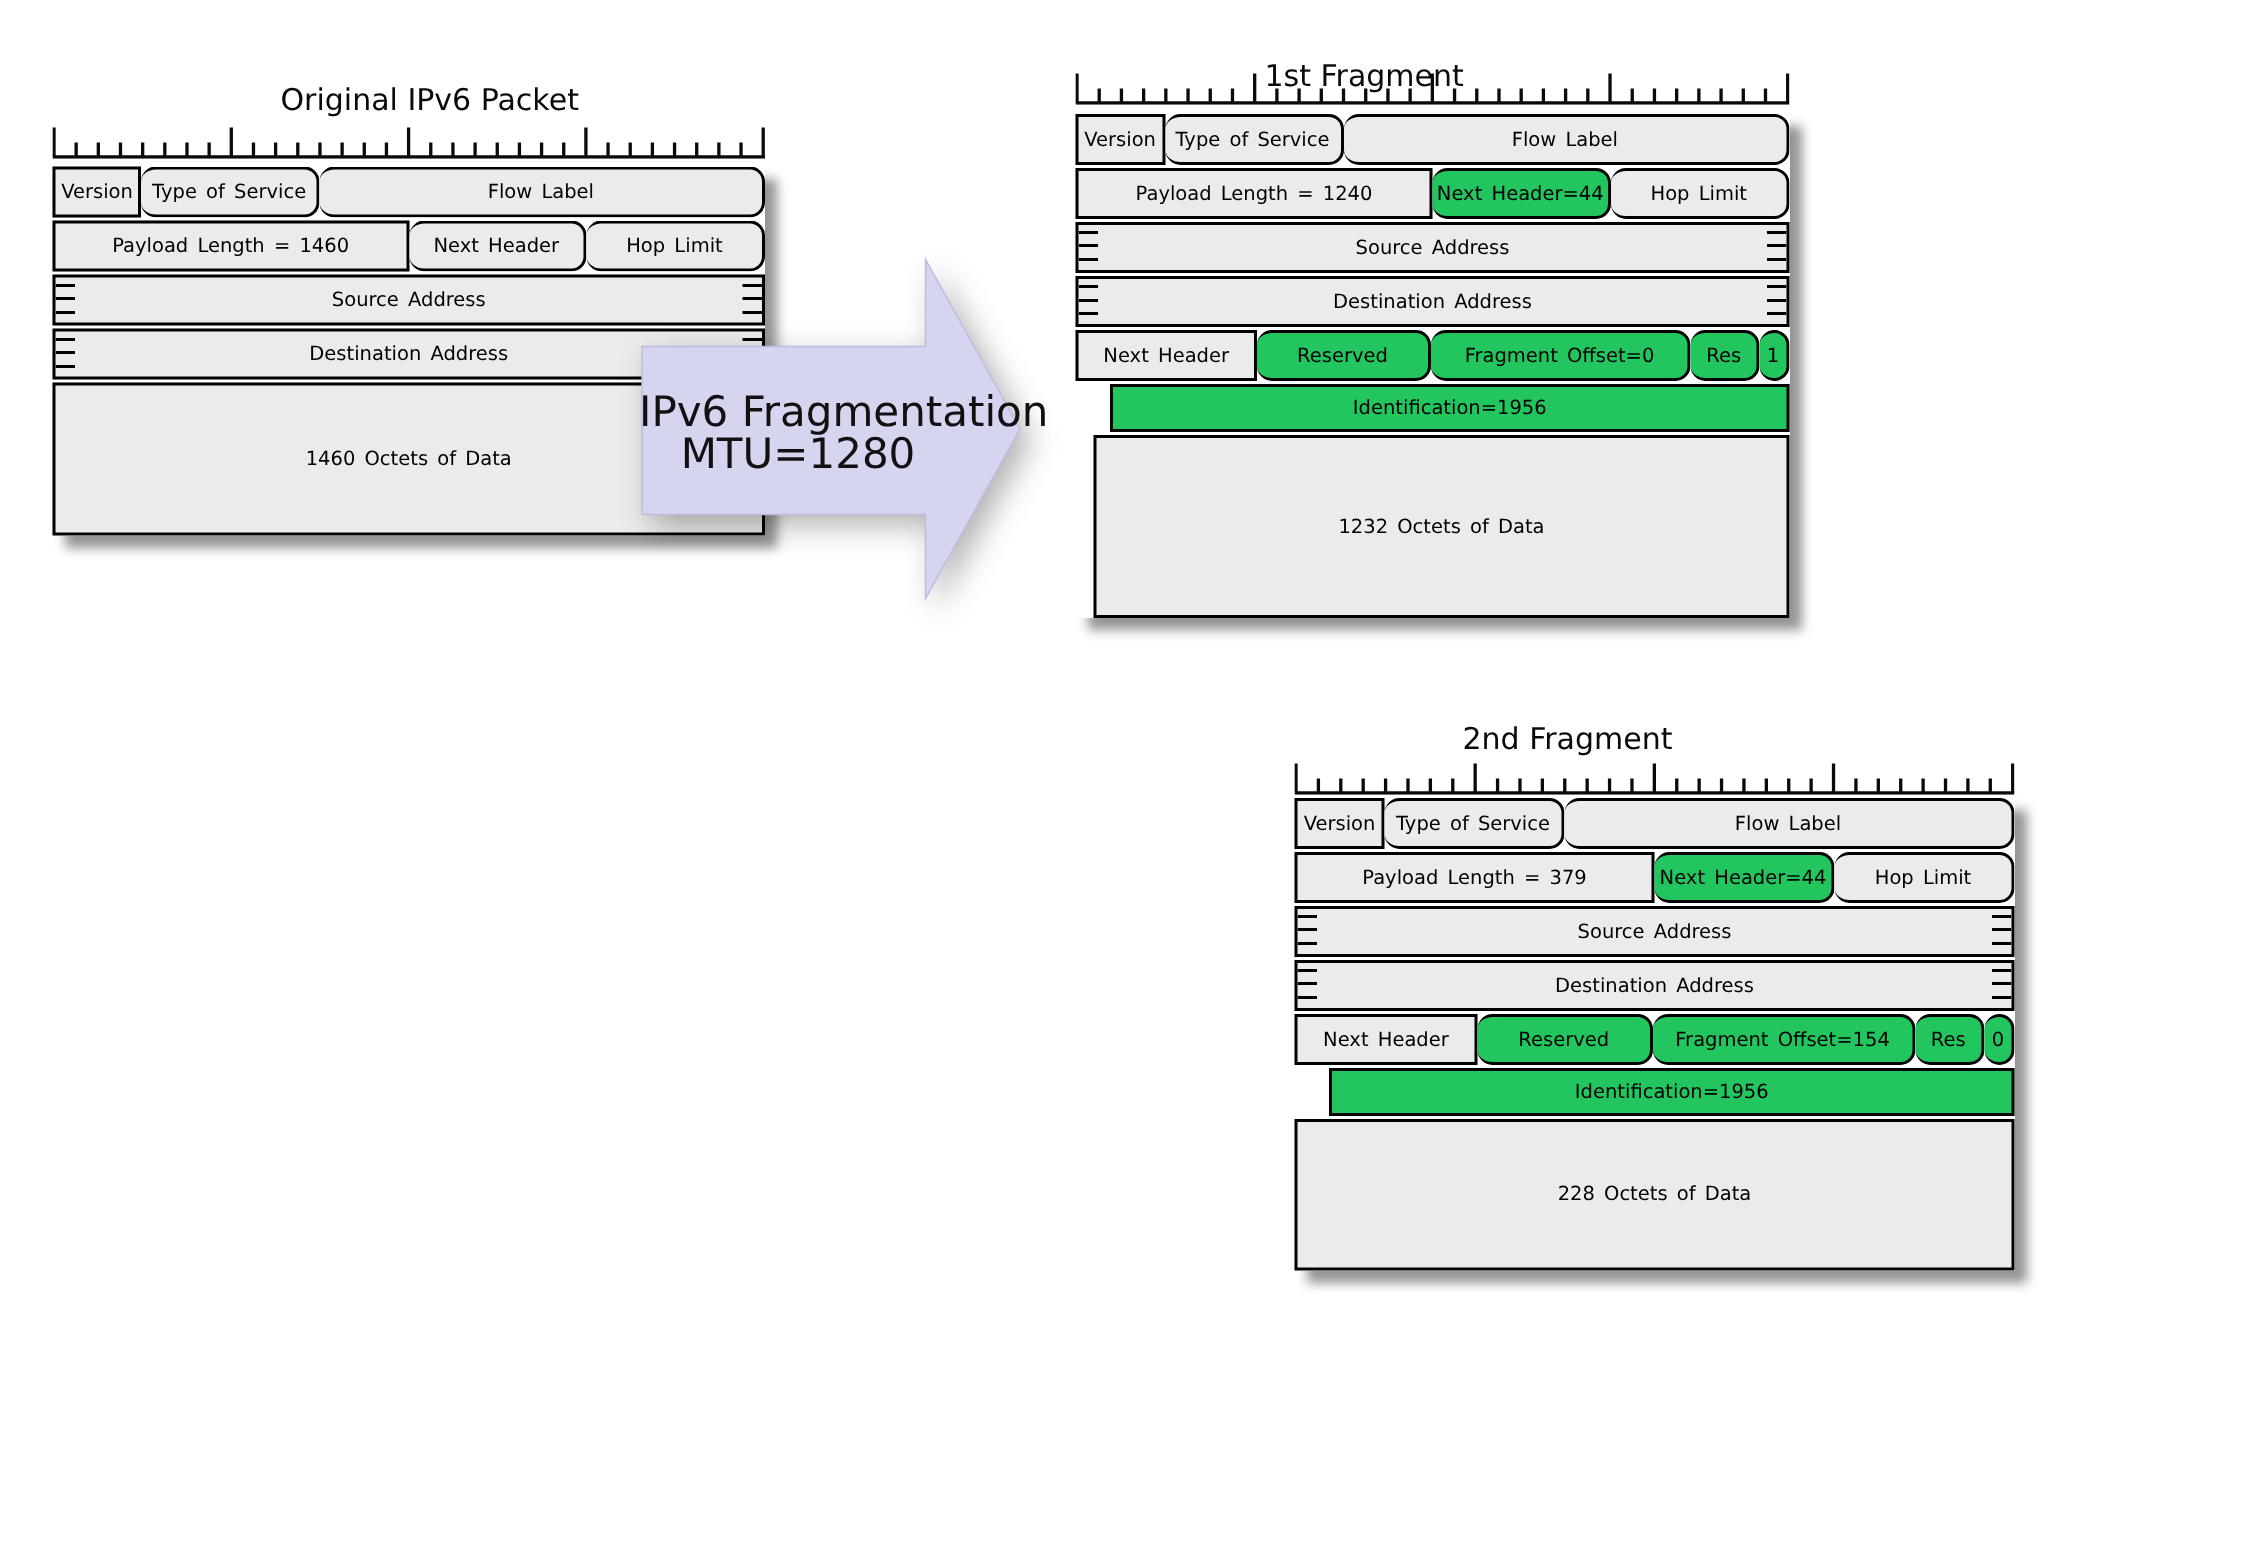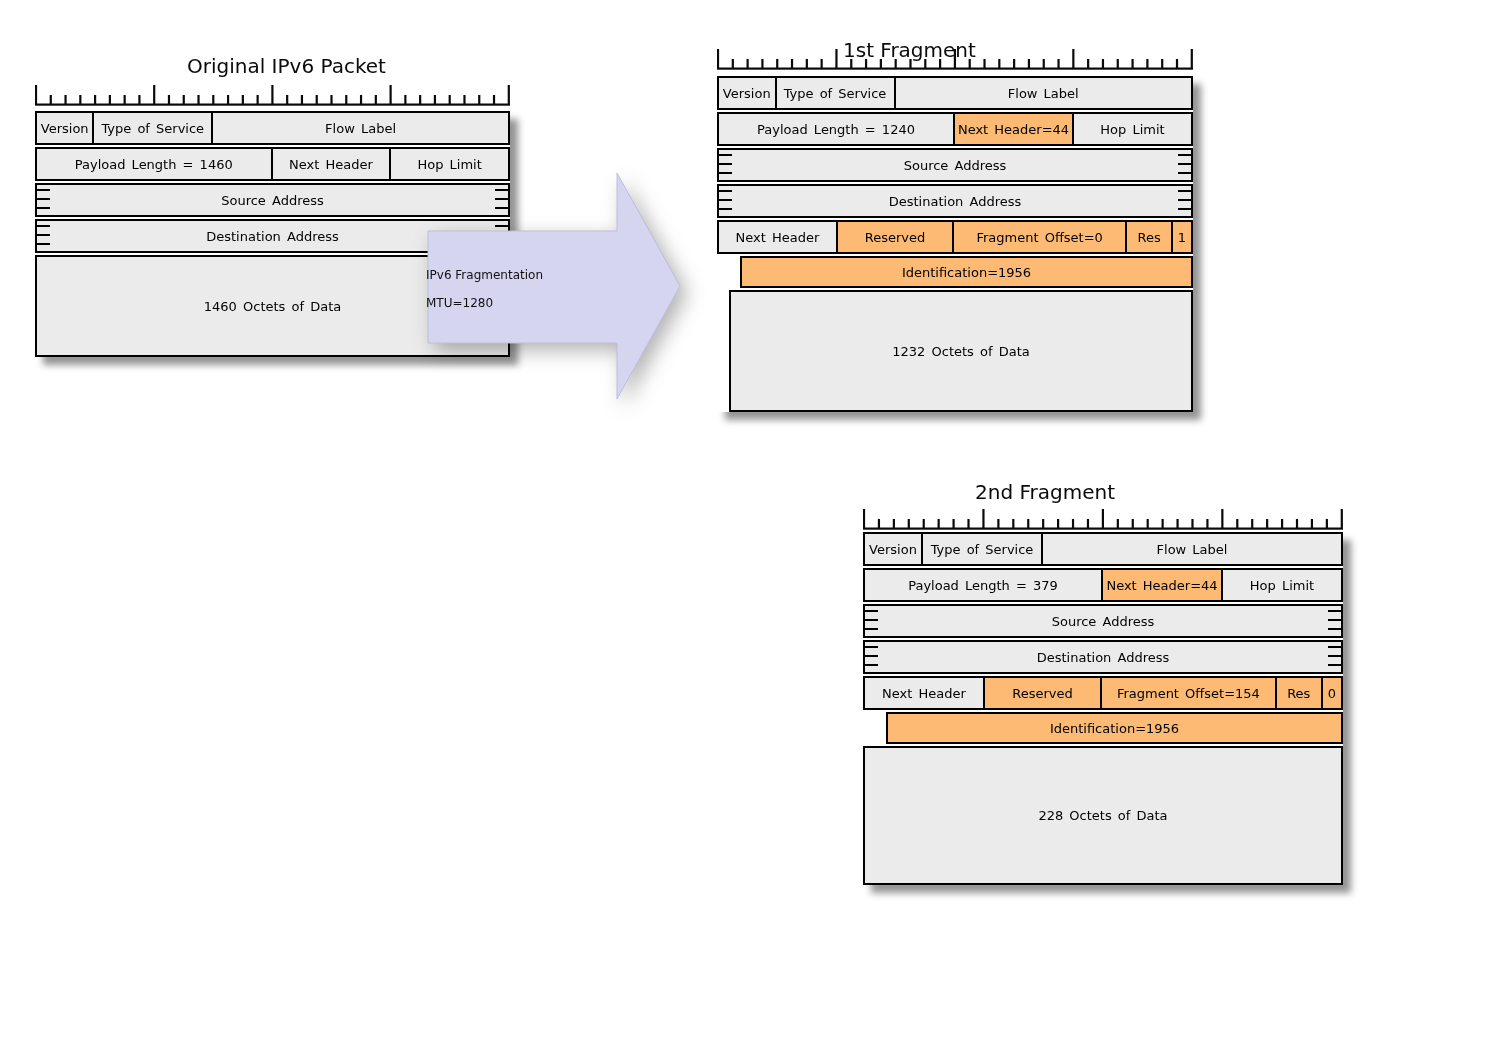--- a/index.html
+++ b/index.html
@@ -11,43 +11,43 @@
     position:absolute;font-size:20px;line-height:24px;white-space:nowrap;color:#0a0a0a;
   }
   .ruler{position:absolute;}
   .rows{
     position:absolute;display:flex;flex-direction:column;gap:2px;
     box-shadow:8px 8px 7px rgba(0,0,0,0.42);
   }
   .row{display:flex;height:34px;text-align:right;}
   .row.h32{height:32px;padding-left:23px;}
   .row.h102{height:102px;}
-  .row.h121{height:139px;}
+  .row.h121{height:101px;}
   .row.h122{height:122px;margin-left:12px;}
   .cell{
     box-sizing:border-box;border:2px solid #000;background:#ebebeb;
     display:flex;align-items:center;justify-content:center;
     font-size:13px;word-spacing:2px;white-space:nowrap;overflow:hidden;
     position:relative;
   }
-  .cell+.cell{border-left:none;}
-  .cell.w{background:#fdba74;}
+  .cell+.cell{border-left:none;border-radius:10px;}
+  .cell.w{background:#22c55e;}
   .c125{flex:0 0 12.5%}.c25{flex:0 0 25%}.c625{flex:0 0 62.5%}.c50{flex:0 0 50%}
   .c254{flex:0 0 25.4%}.c244{flex:0 0 24.4%}.c364{flex:0 0 36.4%}.c96{flex:0 0 9.6%}.c42{flex:0 0 4.2%}
   .full{flex:1 1 100%}
   
   .addr::before,.addr::after{
     content:"";position:absolute;top:4px;height:23px;width:13px;
     background:repeating-linear-gradient(to bottom,#000 0 2px,transparent 2px 9px);
   }
   .addr::before{left:0;}
   .addr::after{right:0;}
   .arrow-svg{position:absolute;filter:drop-shadow(7px 7px 10px rgba(0,0,0,0.30));}
   .arrow-label{
-    position:absolute;text-align:left;font-size:12px;line-height:28px;color:#111;
+    position:absolute;text-align:center;font-size:28px;line-height:28px;color:#111;
     white-space:nowrap;
   }
 </style>
 </head>
 <body>
 
 <div class="canvas">
 
   <div class="ptitle" style="left:187px;top:54px">Original IPv6 Packet</div>
 

